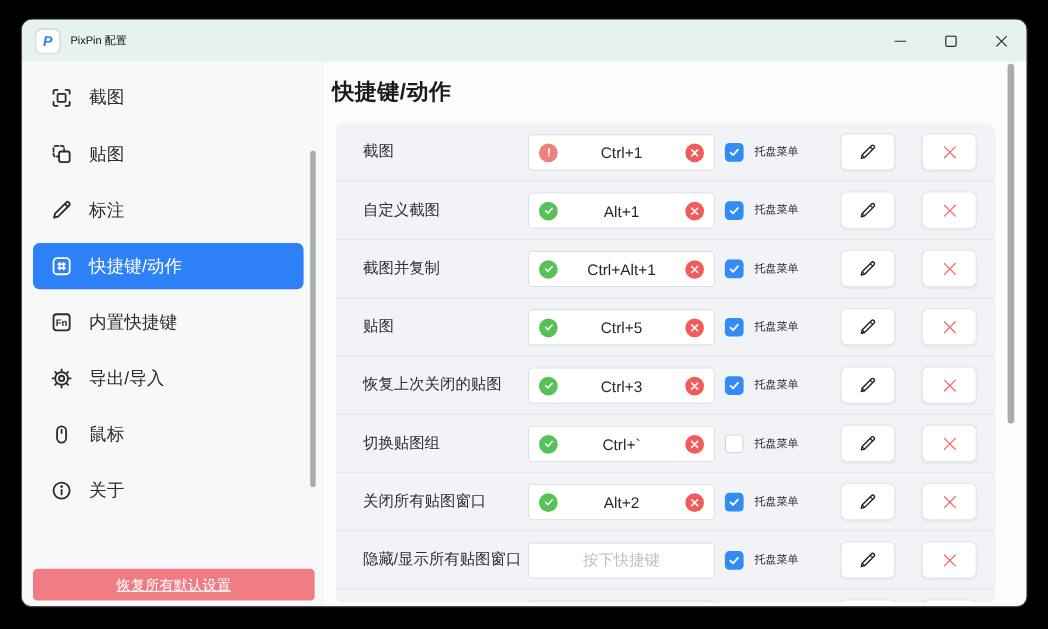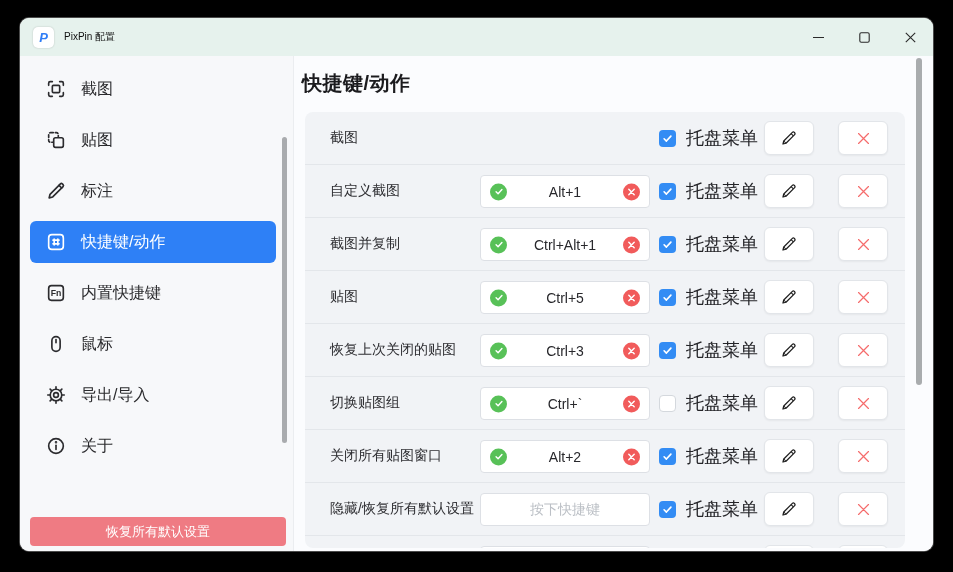--- a/index.html
+++ b/index.html
@@ -39,20 +39,21 @@
     display:flex; align-items:center; padding-left:15px; gap:14px;
     font-size:16px; color:#2b2b2e; cursor:default;
   }
   .nav-item svg{ width:22px; height:22px; flex:none; }
   .nav-item.selected{ background:#2e80f6; color:#fff; }
   .restore-btn{
     position:absolute; left:10px; bottom:5px; width:256px; height:29px;
     background:#ef7b83; border:none; border-radius:4px; color:#fff; font-size:13px;
     display:flex; align-items:center; justify-content:center;
     font-family:inherit;
+    text-decoration:underline;
   }
   .sidebar-scroll{
     position:absolute; right:6px; top:81px; width:5px; height:306px;
     background:#a9abae; border-radius:3px;
   }
   .main{ flex:1; position:relative; background:#fbfcfe; }
   .main-title{ position:absolute; left:8px; top:14px; font-size:20px; font-weight:600; color:#1b1b1e; letter-spacing:.5px; }
   .main-scroll{
     position:absolute; right:11px; top:2px; width:6px; height:327px;
     background:#a9acae; border-radius:3px;
@@ -84,21 +85,21 @@
     font-size:14px; color:#28282c;
   }
   .hk-value.placeholder{ color:#bcc0c6; }
   .cbx{
     position:absolute; left:354px; top:18px; width:17px; height:17px; border-radius:4px;
     display:flex; align-items:center; justify-content:center;
   }
   .cbx.checked{ background:#338cf4; }
   .cbx.unchecked{ background:#fff; border:1px solid #d4d8dd; }
   .cbx-label{ position:absolute; left:381px; top:50%; transform:translateY(-50%);
-    font-size:18px; color:#242428; }
+    font-size:10px; color:#242428; }
   .sq-btn{
     position:absolute; top:9px; width:50px; height:34px; background:#fff;
     border:1px solid #e2e5e9; border-radius:6px;
     display:flex; align-items:center; justify-content:center;
     box-shadow:0 1px 2px rgba(0,0,0,.05); font-family:inherit;
   }
   .sq-btn.edit{ left:459px; }
   .sq-btn.del{ left:533px; }
 </style>
 </head>
@@ -169,55 +170,70 @@
         <div class="nav-item">
           <svg viewBox="0 0 24 24" fill="none" stroke="currentColor" stroke-width="1.8" stroke-linecap="round" stroke-linejoin="round">
             <rect x="4" y="4" width="16" height="16" rx="3"></rect>
             <text x="12" y="15.6" text-anchor="middle" font-size="9.5" font-weight="bold" fill="currentColor" stroke="none" font-family="Liberation Sans, sans-serif">Fn</text>
           </svg>
           <span>内置快捷键</span>
         </div>
 
         <div class="nav-item">
           <svg viewBox="0 0 24 24" fill="none" stroke="currentColor" stroke-width="1.8" stroke-linecap="round" stroke-linejoin="round">
-            <rect x="7.5" y="4" width="9" height="16" rx="4.5"></rect>
-            <path d="M12 7.2v3.4"></path>
-          </svg>
-          <span>鼠标</span>
-        </div>
-
-        <div class="nav-item">
-          <svg viewBox="0 0 24 24" fill="none" stroke="currentColor" stroke-width="1.8" stroke-linecap="round" stroke-linejoin="round">
             <circle cx="12" cy="12" r="6.3"></circle>
             <circle cx="12" cy="12" r="2.6"></circle>
             <path d="M12 3v2.2M12 18.8V21M3 12h2.2M18.8 12H21M5.6 5.6l1.6 1.6M16.8 16.8l1.6 1.6M18.4 5.6l-1.6 1.6M7.2 16.8l-1.6 1.6"></path>
           </svg>
           <span>导出/导入</span>
         </div>
 
         <div class="nav-item">
           <svg viewBox="0 0 24 24" fill="none" stroke="currentColor" stroke-width="1.8" stroke-linecap="round" stroke-linejoin="round">
+            <rect x="7.5" y="4" width="9" height="16" rx="4.5"></rect>
+            <path d="M12 7.2v3.4"></path>
+          </svg>
+          <span>鼠标</span>
+        </div>
+
+        <div class="nav-item">
+          <svg viewBox="0 0 24 24" fill="none" stroke="currentColor" stroke-width="1.8" stroke-linecap="round" stroke-linejoin="round">
             <circle cx="12" cy="12" r="8"></circle>
             <path d="M12 11.2v4.6"></path>
             <circle cx="12" cy="8" r="0.5" fill="currentColor"></circle>
           </svg>
           <span>关于</span>
         </div>
 
       </div>
 
       <button class="restore-btn">恢复所有默认设置</button>
       <div class="sidebar-scroll"></div>
     </div>
 
     <div class="main">
       <div class="main-title">快捷键/动作</div>
       <div class="card" id="hotkey-card">
           <div class="hk-row">
     <span class="hk-label">截图</span>
+    <div class="hk-input">
+
+      <span class="st-icon warning">
+        <svg width="10" height="10" viewBox="0 0 12 12">
+                  <path d="M6 2.2v4.6" stroke="#fff" stroke-width="1.8" stroke-linecap="round"></path>
+                  <circle cx="6" cy="9.4" r="1" fill="#fff"></circle>
+                </svg>
+      </span>
+      <span class="hk-value">Ctrl+1</span>
+      <span class="clear-icon">
+        <svg width="9" height="9" viewBox="0 0 10 10">
+                  <path d="M2 2l6 6M8 2L2 8" stroke="#fff" stroke-width="1.6" stroke-linecap="round"></path>
+                </svg>
+      </span>
+    </div>
     <span class="cbx checked">
       <svg class="cbx-check" width="11" height="11" viewBox="0 0 12 12">
                 <path d="M2.3 6.3l2.5 2.5 4.9-5.4" fill="none" stroke="#fff" stroke-width="1.8" stroke-linecap="round" stroke-linejoin="round"></path>
               </svg>
     </span>
     <span class="cbx-label">托盘菜单</span>
     <button class="sq-btn edit">
       <svg width="18" height="18" viewBox="0 0 24 24">
         <path d="M4 20l1-4L16.5 4.5a1.8 1.8 0 0 1 2.6 0l.4.4a1.8 1.8 0 0 1 0 2.6L8 19l-4 1z" fill="none" stroke="#1f1f1f" stroke-width="1.7" stroke-linejoin="round"></path>
         <path d="M14.8 6.2l3 3M5 16l3 3" stroke="#1f1f1f" stroke-width="1.4"></path>
@@ -425,21 +441,21 @@
         <path d="M14.8 6.2l3 3M5 16l3 3" stroke="#1f1f1f" stroke-width="1.4"></path>
       </svg>
     </button>
     <button class="sq-btn del">
       <svg width="17" height="17" viewBox="0 0 24 24">
         <path d="M5 5l14 14M19 5L5 19" stroke="#f56c6c" stroke-width="1.7" stroke-linecap="round"></path>
       </svg>
     </button>
   </div>
           <div class="hk-row">
-    <span class="hk-label">隐藏/恢复所有默认设置</span>
+    <span class="hk-label">隐藏/显示所有贴图窗口</span>
     <div class="hk-input">
 
       <span class="hk-value placeholder">按下快捷键</span>
 
     </div>
     <span class="cbx checked">
       <svg class="cbx-check" width="11" height="11" viewBox="0 0 12 12">
                 <path d="M2.3 6.3l2.5 2.5 4.9-5.4" fill="none" stroke="#fff" stroke-width="1.8" stroke-linecap="round" stroke-linejoin="round"></path>
               </svg>
     </span>

